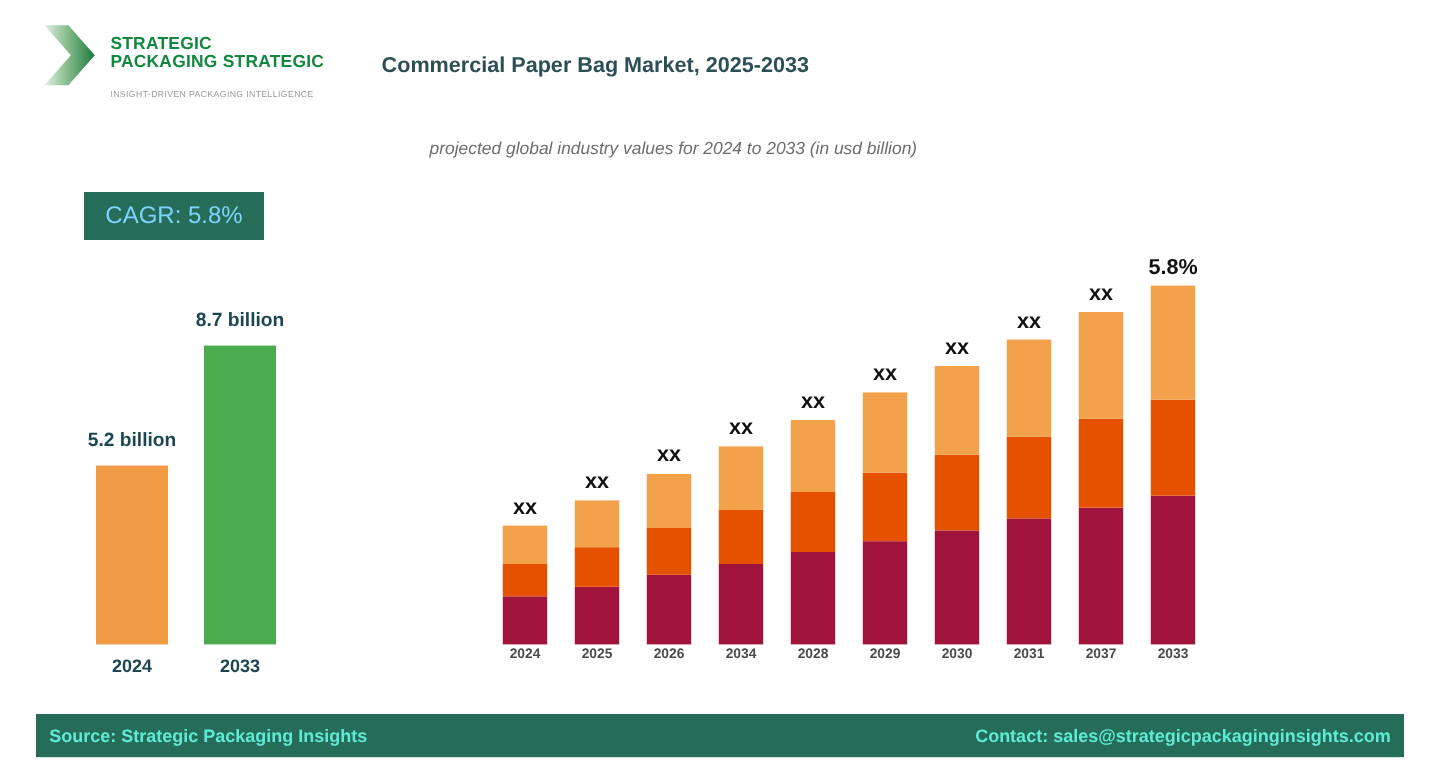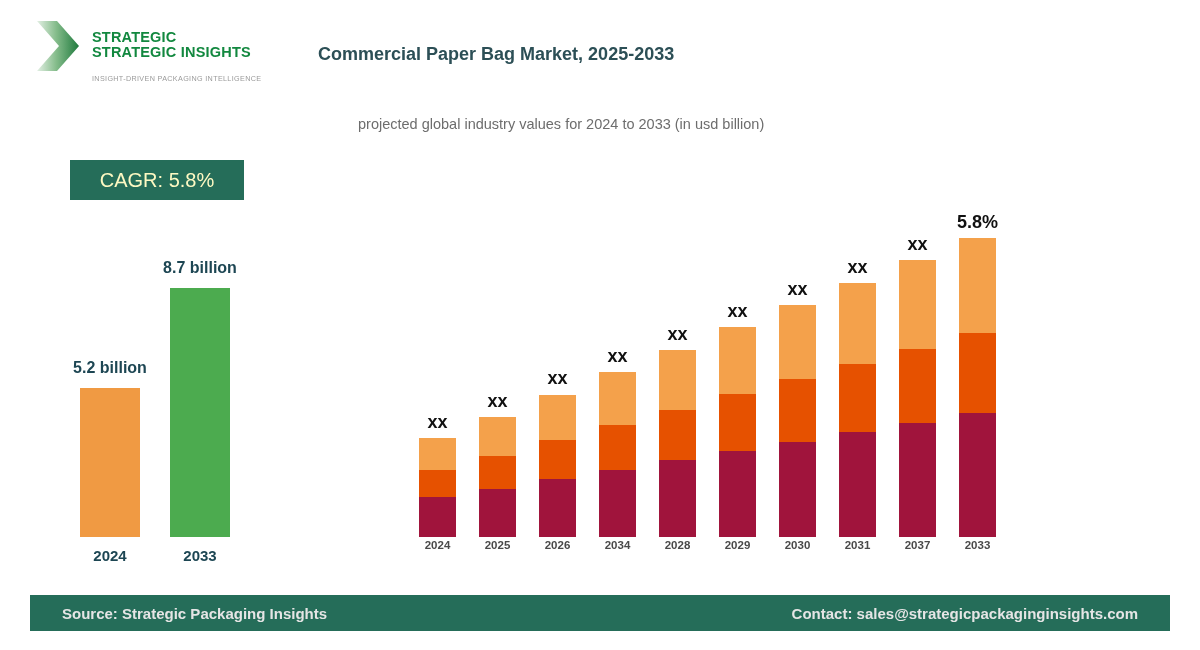--- a/index.html
+++ b/index.html
@@ -64,31 +64,32 @@
     color: #2c4f56;
     white-space: nowrap;
   }
   #chart-subtitle {
     position: absolute;
     left: 358px;
     top: 116px;
     font-size: 14.5px;
     color: #6d6d6d;
     white-space: nowrap;
+    font-style: italic;
   }
 
   
   #cagr-badge {
     position: absolute;
     left: 70px;
     top: 160px;
-    width: 174px;
+    width: 150px;
     height: 40px;
     background: #256d59;
-    color: #fef9c3;
+    color: #7dd3fc;
     font-size: 20px;
     display: flex;
     align-items: center;
     justify-content: center;
     white-space: nowrap;
   }
 
   
   #left-chart {
     position: absolute;
@@ -155,26 +156,26 @@
   }
 
   
   #footer {
     position: absolute;
     left: 30px;
     top: 595px;
     width: 1140px;
     height: 36px;
     background: #256d59;
-    color: #e5e5e5;
+    color: #5eead4;
     display: flex;
     align-items: center;
     justify-content: space-between;
     box-sizing: border-box;
-    padding: 0 32px;
+    padding: 0 11px;
   }
   #footer-source, #footer-contact {
     font-size: 15px;
     font-weight: bold;
     white-space: nowrap;
   }
 </style>
 </head>
 <body>
 
@@ -186,21 +187,21 @@
           <stop offset="0%" stop-color="#e3efe4"></stop>
           <stop offset="45%" stop-color="#86bd8c"></stop>
           <stop offset="100%" stop-color="#1f7a3d"></stop>
         </linearGradient>
       </defs>
       <path d="M2,1 L22,1 L44,26 L22,51 L2,51 L24,26 Z" fill="url(#chev-grad)"></path>
     </svg>
   </span>
   <div id="logo-text">
     <div class="logo-line">STRATEGIC</div>
-    <div class="logo-line">STRATEGIC INSIGHTS</div>
+    <div class="logo-line">PACKAGING STRATEGIC</div>
   </div>
   <div id="logo-tagline">INSIGHT-DRIVEN PACKAGING INTELLIGENCE</div>
 </div>
 
 <div id="chart-title">Commercial Paper Bag Market, 2025-2033</div>
 <div id="chart-subtitle">projected global industry values for 2024 to 2033 (in usd billion)</div>
 
 <div id="cagr-badge">
   <span>CAGR: 5.8%</span>
 </div>

